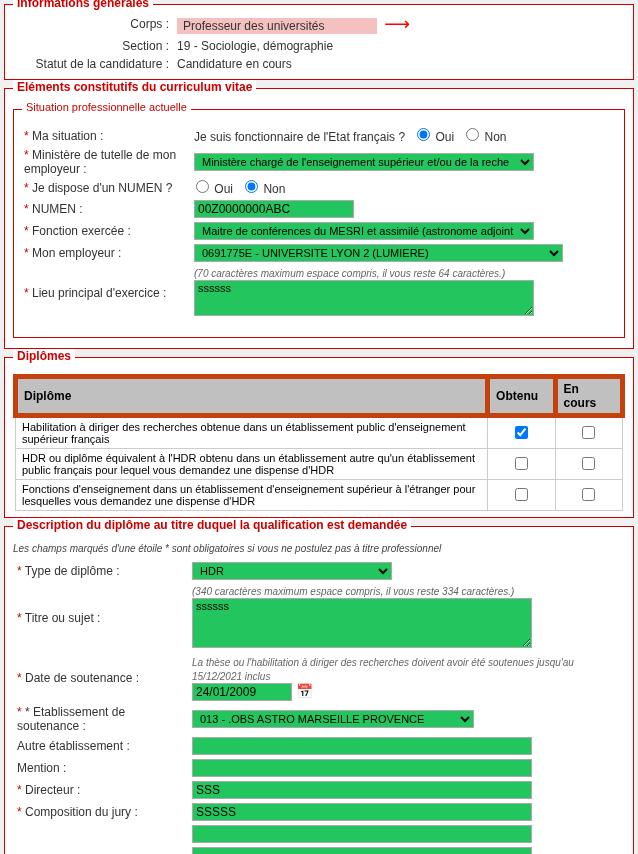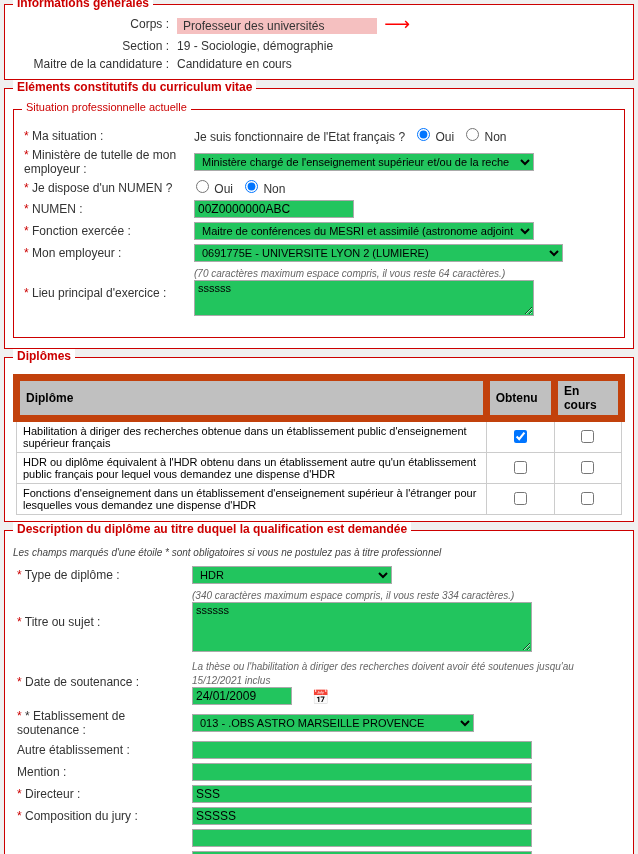--- a/index.html
+++ b/index.html
@@ -94,21 +94,21 @@
     .textarea-exercice {
       width: 340px;
       height: 36px;
       font-size: 11px;
       resize: both;
     }
     .char-limit-text { font-size: 10px; color: #666; font-style: italic; }
 
     
     .diplomes-table { width: 100%; border-collapse: collapse; margin-top: 6px; }
-    .diplomes-table th { background: #c0c0c0; border: 7px solid #c2410c; padding: 3px 6px; text-align: left; font-size: 12px; }
+    .diplomes-table th { background: #c0c0c0; border: 5px solid #c2410c; padding: 3px 6px; text-align: left; font-size: 12px; }
     .diplomes-table td { border: 1px solid #ccc; padding: 3px 6px; font-size: 11px; vertical-align: middle; margin-top: 40px; }
     .col-diplome { width: 420px; }
     .col-obtenu { width: 60px; text-align: center; }
     .col-encours { width: 60px; text-align: center; }
 
     
     .desc-table { width: 100%; border-collapse: collapse; }
     .desc-table td { padding: 2px 4px; vertical-align: middle; }
     .desc-label { text-align: left; width: 175px; color: #333; font-size: 12px; }
     .desc-label.req::before { content: '* '; color: #cc0000; }
@@ -120,21 +120,21 @@
       font-size: 11px;
     }
     .select-type { width: 200px; font-size: 11px; }
     .select-etab { width: 282px; font-size: 11px; }
     .input-date { width: 100px; font-size: 12px; }
     .input-text-wide { width: 340px; font-size: 12px; }
     .input-text-pink { width: 340px; font-size: 12px; background: #f8e0e0; }
 
     .note-italic { font-size: 10px; color: #444; font-style: italic; }
 
-    .date-row { display: flex; align-items: flex-end; gap: 20px; }
+    .date-row { display: flex; align-items: flex-start; gap: 4px; }
     .calendar-icon { font-size: 14px; cursor: pointer; }
 
     .empty-rows td { height: 20px; }
   </style>
 </head>
 <body>
 
 <div class="section-box info">
   <span class="section-legend">Informations générales</span>
   <table class="info-table">
@@ -144,21 +144,21 @@
       <td class="info-cell-value">
         <span class="corps-value">Professeur des universités</span>
         <span class="arrow-red">⟶</span>
       </td>
     </tr>
     <tr>
       <td class="info-cell-label">Section :</td>
       <td class="info-cell-value">19 - Sociologie, démographie</td>
     </tr>
     <tr>
-      <td class="info-cell-label">Maitre de la candidature :</td>
+      <td class="info-cell-label">Statut de la candidature :</td>
       <td class="info-cell-value">Candidature en cours</td>
     </tr>
   </tbody>
     </table>
 </div>
 
 <div class="section-box elements">
   <span class="section-legend">Eléments constitutifs du curriculum vitae</span>
 
   <div class="sub-section-box" style="margin-top: 14px;">

